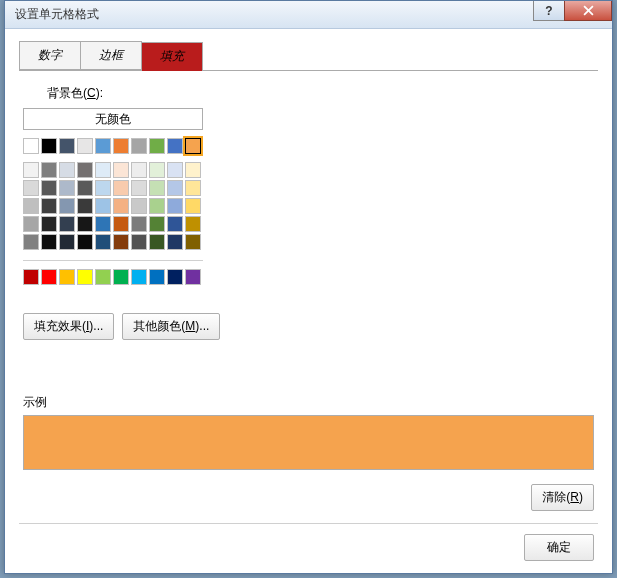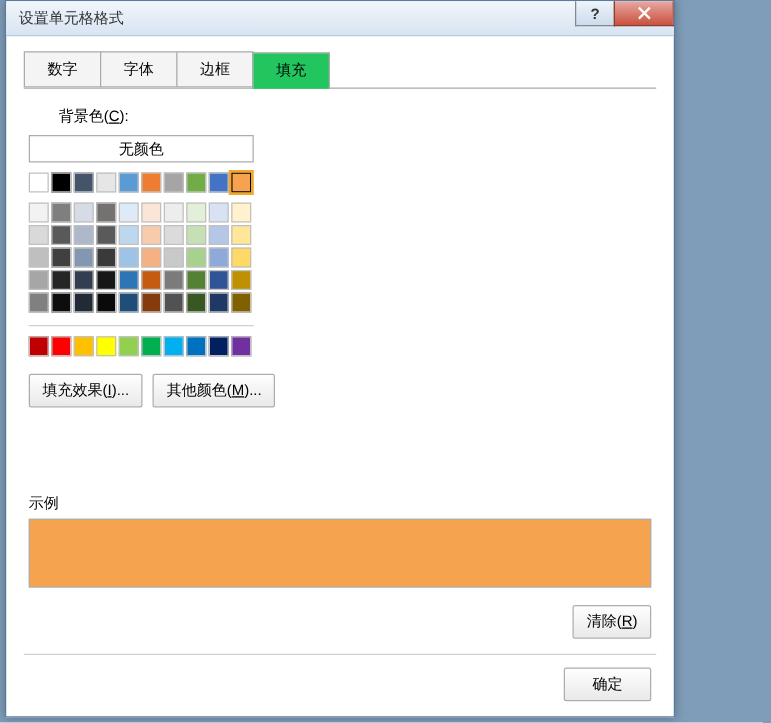--- a/index.html
+++ b/index.html
@@ -1,41 +1,41 @@
 <!DOCTYPE html>
 <html><head>
 <meta charset="utf-8">
 <style>
 * { box-sizing: border-box; margin: 0; padding: 0; font-family: "Microsoft YaHei", "SimSun", sans-serif; font-size: 12px; }
 body { background: #7f9db9; width: 617px; height: 578px; overflow: hidden; position: relative; }
-.window { position: absolute; left: 4px; top: 0; width: 536px; height: 574px; background: #fff; border: 1px solid #5a7aa0; box-shadow: 0 0 8px rgba(0,0,0,0.3); }
+.window { position: absolute; left: 4px; top: 0; width: 609px; height: 574px; background: #fff; border: 1px solid #5a7aa0; box-shadow: 0 0 8px rgba(0,0,0,0.3); }
 .titlebar { height: 28px; background: linear-gradient(#f2f6fb, #d7e4f2); border-bottom: 1px solid #b7c9de; display: flex; align-items: center; padding-left: 10px; position: relative; }
 .titlebar-text { color: #333; user-select: none; }
 .titlebar-controls { position: absolute; right: 0; top: 0; display: flex; }
 .titlebar-btn { width: 32px; height: 20px; display: flex; align-items: center; justify-content: center; border: 1px solid #888; border-top: none; margin-left: -1px; }
 .help-btn { background: linear-gradient(#eef3f9, #cddced); color: #333; font-weight: bold; }
 .close-btn { width: 48px; background: linear-gradient(#e8a8a0, #c9513f); color: #fff; border-color: #8a3d30; border-top-right-radius: 0; }
 .close-btn svg { width: 11px; height: 11px; }
 .content { padding: 12px 14px 0 14px; height: calc(100% - 28px); display: flex; flex-direction: column; }
 .tabs { display: flex; border-bottom: 1px solid #ababab; }
-.tab { padding: 5px 18px; border: 1px solid #ababab; border-bottom: none; margin-right: -1px; background: #fff; cursor: pointer; position: relative; top: 1px; }
+.tab { padding: 5px 18px; border: 1px solid #ababab; border-bottom: none; margin-right: -1px; background: #fff; cursor: pointer; position: relative; top: 1px; font-style: italic; }
 .tab.inactive { background: #f4f4f4; top: 0; border-bottom: 1px solid #ababab; }
-.tab.active { background: #22c55e; z-index: 1; }
+.tab.active { background: #b91c1c; z-index: 1; }
 .panel { flex: 1; padding: 14px 4px 0 4px; display: flex; flex-direction: column; }
 .row1 { display: flex; gap: 60px; }
 .left-col { flex: 0 0 auto; }
 .right-col { flex: 1; }
 .field-label { margin-bottom: 6px; margin-left: 24px; }
 .field-label u { text-decoration: underline; }
 .no-color-btn { width: 180px; height: 22px; border: 1px solid #adadad; background: #fff; text-align: center; line-height: 20px; cursor: pointer; margin-bottom: 8px; }
 .swatch-grid { display: flex; flex-wrap: wrap; gap: 2px; width: 180px; }
 .swatch { width: 16px; height: 16px; border: 1px solid #c0c0c0; cursor: pointer; }
 .swatch.selected { outline: 2px solid #f5a623; outline-offset: 0; border: 1px solid #000; }
 .divider { width: 180px; height: 1px; background: #d0d0d0; margin: 10px 0 8px 0; }
-.btn-row { display: flex; gap: 8px; margin-top: 14px; }
+.btn-row { display: flex; gap: 8px; margin-top: 28px; }
 .btn { padding: 4px 10px; border: 1px solid #adadad; background: linear-gradient(#fefefe, #e9e9e9); cursor: pointer; border-radius: 2px; }
 .combo { display: flex; width: 170px; height: 22px; border: 1px solid #adadad; margin-bottom: 14px; }
 .combo-text { flex: 1; text-align: center; line-height: 20px; }
 .combo-arrow { width: 18px; background: linear-gradient(#f4f4f4, #ddd); border-left: 1px solid #adadad; display: flex; align-items: center; justify-content: center; }
 .combo-arrow svg { width: 8px; height: 5px; }
 .spacer { flex: 1; }
 .sample-section { margin-top: 8px; }
 .sample-label { margin-bottom: 4px; }
 .sample-box { width: 100%; height: 55px; border: 1px solid #adadad; }
 .clear-row { display: flex; justify-content: flex-end; margin-top: 14px; }
@@ -54,21 +54,20 @@
       <div class="titlebar-btn close-btn">
         <svg viewBox="0 0 10 10">
             <path d="M1 1 L9 9 M9 1 L1 9" stroke="#fff" stroke-width="1.6"></path>
           </svg>
       </div>
     </div>
   </div>
   <div class="content">
     <div class="tabs" id="tab-bar">
         <div class="tab inactive">数字</div>
-        <div class="tab inactive">字体</div>
         <div class="tab inactive">边框</div>
         <div class="tab active">填充</div>
       </div>
     <div class="panel">
       <div class="row1">
         <div class="left-col">
           <div class="field-label"><span>背景色(</span><u>C</u><span>):</span></div>
           <div class="no-color-btn">无颜色</div>
           <div class="swatch-grid" id="pal1">
               <div class="swatch" style="background: rgb(255, 255, 255);"></div>

